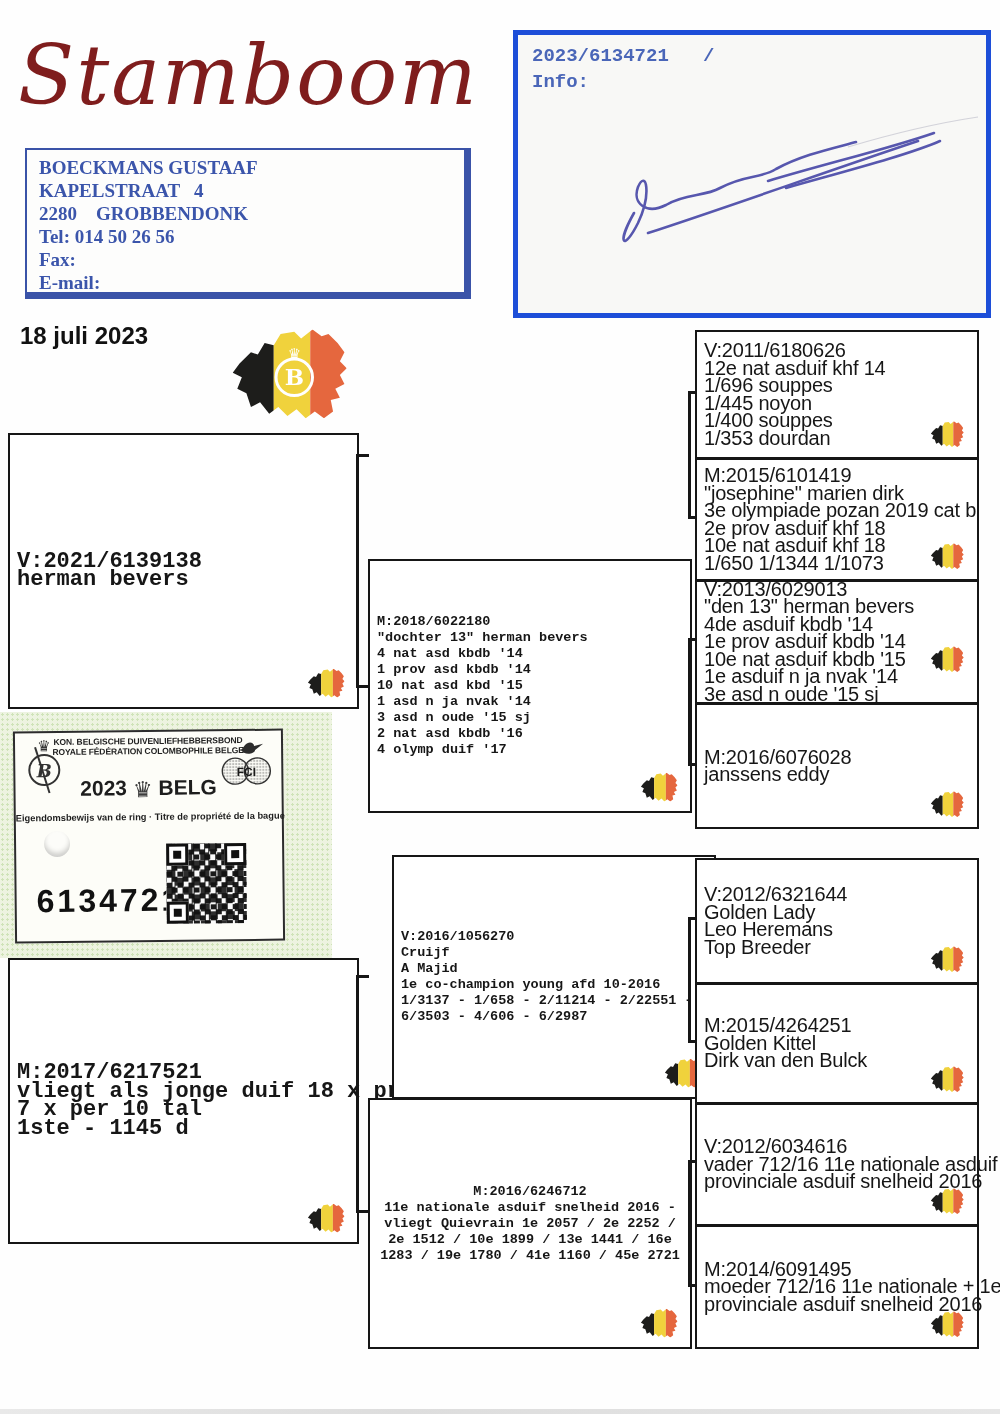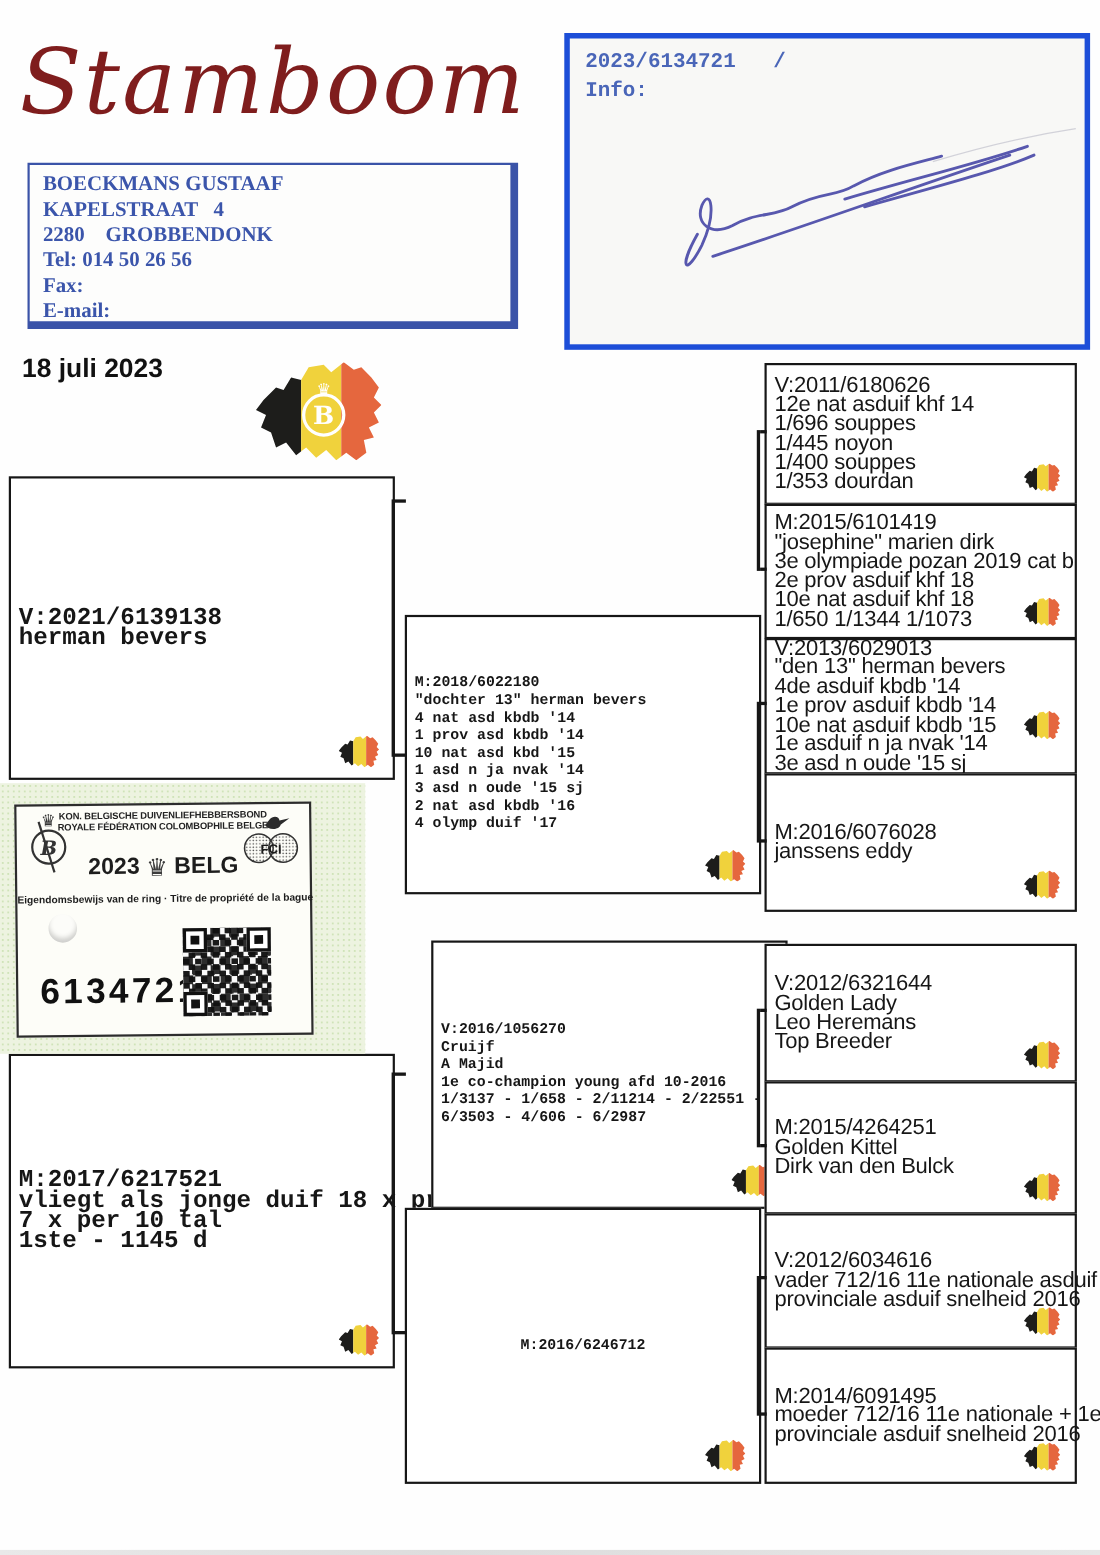--- a/index.html
+++ b/index.html
@@ -180,20 +180,24 @@
 6/3503 - 4/606 - 6/2987</div>
     </div>
     <svg class="flag" viewBox="0 0 120 100">
         <use href="#be-map"></use>
       </svg>
   </div>
 
   <div class="pbox g2" style="left:368px;top:1098px;width:320px;height:247px;text-align:center;">
     <div class="pbox-inner">
       <div class="ring-id">M:2016/6246712</div>
+      <div class="plines">11e nationale asduif snelheid 2016 -
+vliegt Quievrain 1e 2057 / 2e 2252 /
+2e 1512 / 10e 1899 / 13e 1441 / 16e
+1283 / 19e 1780 / 41e 1160 / 45e 2721</div>
     </div>
     <svg class="flag" viewBox="0 0 120 100">
         <use href="#be-map"></use>
       </svg>
   </div>
 
   <div class="pbox g3" style="left:695px;top:330px;width:280px;height:125px;">
     <div class="pbox-inner">
       <div class="ring-id">V:2011/6180626</div>
       <div class="plines">12e nat asduif khf 14

